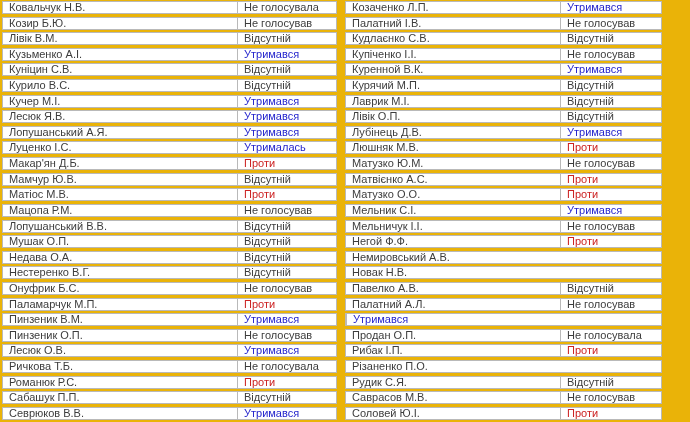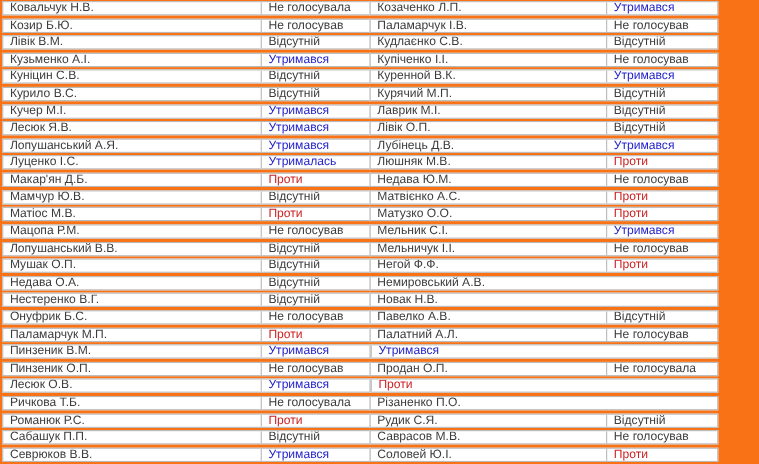--- a/index.html
+++ b/index.html
@@ -1,31 +1,31 @@
 <!DOCTYPE html>
 <html style="--abstained: #2424cc; --against: #cc2222; --for: #2f9b2f; --text-default: #3c3c3c; --border-color: #b9b9b9;"><head>
 <meta charset="utf-8">
 <style>
   html, body { margin: 0; padding: 0; background: #ffffff; }
   #screen {
     position: relative;
     width: 690px;
     height: 422px;
-    background: #f97316;
+    background: #eab308;
     overflow: hidden;
     font-family: "Liberation Sans", sans-serif;
     font-size: 11px;
     color: var(--text-default);
   }
   .vote-table {
     position: absolute;
     top: 1px;
   }
   .t-left  { left: 2px;   width: 335px; }
-  .t-right { left: 336px; width: 317px; }
+  .t-right { left: 345px; width: 317px; }
   .row {
     box-sizing: border-box;
     height: 13px;
     margin-bottom: 2.62px;
     border: 1px solid var(--border-color);
     background: #ffffff;
     display: flex;
     align-items: center;
     line-height: 11px;
     white-space: nowrap;
@@ -154,21 +154,21 @@
         <div class="cell name">Севрюков В.В.</div>
         <div class="cell vote abstained">Утримався</div>
       </div>
     </div>
   <div class="vote-table t-right">
       <div class="row">
         <div class="cell name">Козаченко Л.П.</div>
         <div class="cell vote abstained">Утримався</div>
       </div>
       <div class="row">
-        <div class="cell name">Паламарчук І.В.</div>
+        <div class="cell name">Палатний І.В.</div>
         <div class="cell vote not-voted">Не голосував</div>
       </div>
       <div class="row">
         <div class="cell name">Кудлаєнко С.В.</div>
         <div class="cell vote absent">Відсутній</div>
       </div>
       <div class="row">
         <div class="cell name">Купіченко І.І.</div>
         <div class="cell vote not-voted">Не голосував</div>
       </div>
@@ -190,21 +190,21 @@
       </div>
       <div class="row">
         <div class="cell name">Лубінець Д.В.</div>
         <div class="cell vote abstained">Утримався</div>
       </div>
       <div class="row">
         <div class="cell name">Люшняк М.В.</div>
         <div class="cell vote against">Проти</div>
       </div>
       <div class="row">
-        <div class="cell name">Недава Ю.М.</div>
+        <div class="cell name">Матузко Ю.М.</div>
         <div class="cell vote not-voted">Не голосував</div>
       </div>
       <div class="row">
         <div class="cell name">Матвієнко А.С.</div>
         <div class="cell vote against">Проти</div>
       </div>
       <div class="row">
         <div class="cell name">Матузко О.О.</div>
         <div class="cell vote against">Проти</div>
       </div>
@@ -237,20 +237,21 @@
         <div class="cell vote not-voted">Не голосував</div>
       </div>
       <div class="row">
         <div class="cell vote abstained">Утримався</div>
       </div>
       <div class="row">
         <div class="cell name">Продан О.П.</div>
         <div class="cell vote not-voted">Не голосувала</div>
       </div>
       <div class="row">
+        <div class="cell name">Рибак І.П.</div>
         <div class="cell vote against">Проти</div>
       </div>
       <div class="row">
         <div class="cell name">Різаненко П.О.</div>
         <div class="cell vote for">За</div>
       </div>
       <div class="row">
         <div class="cell name">Рудик С.Я.</div>
         <div class="cell vote absent">Відсутній</div>
       </div>

